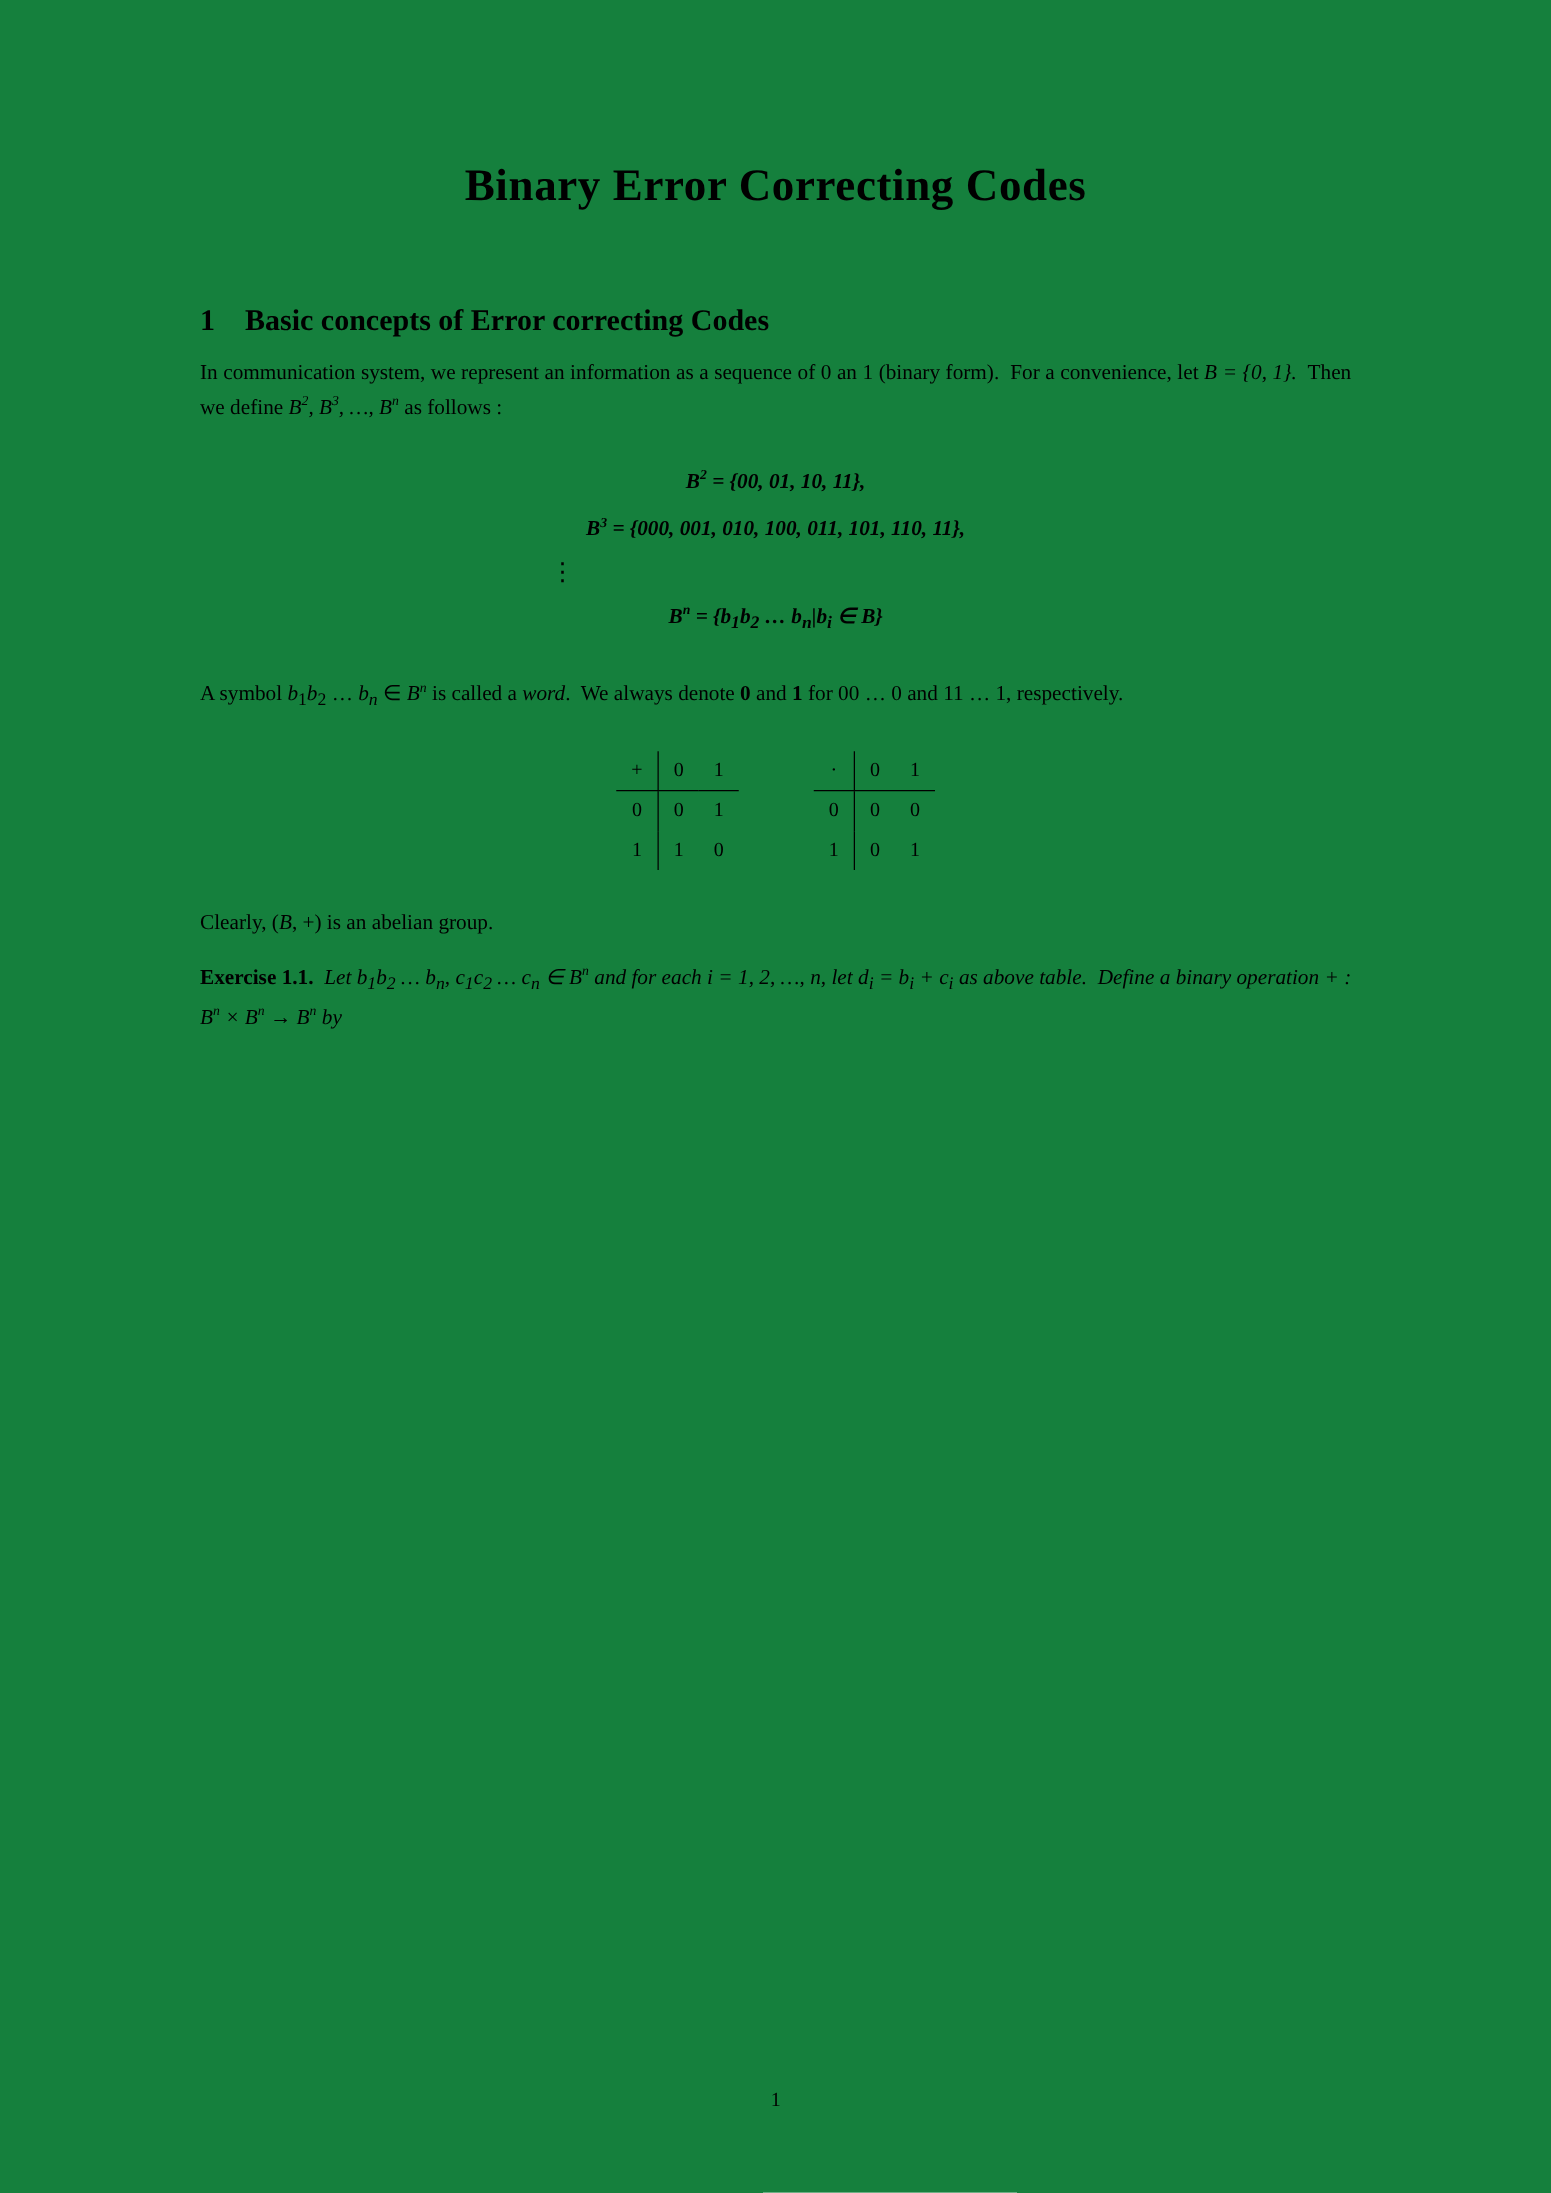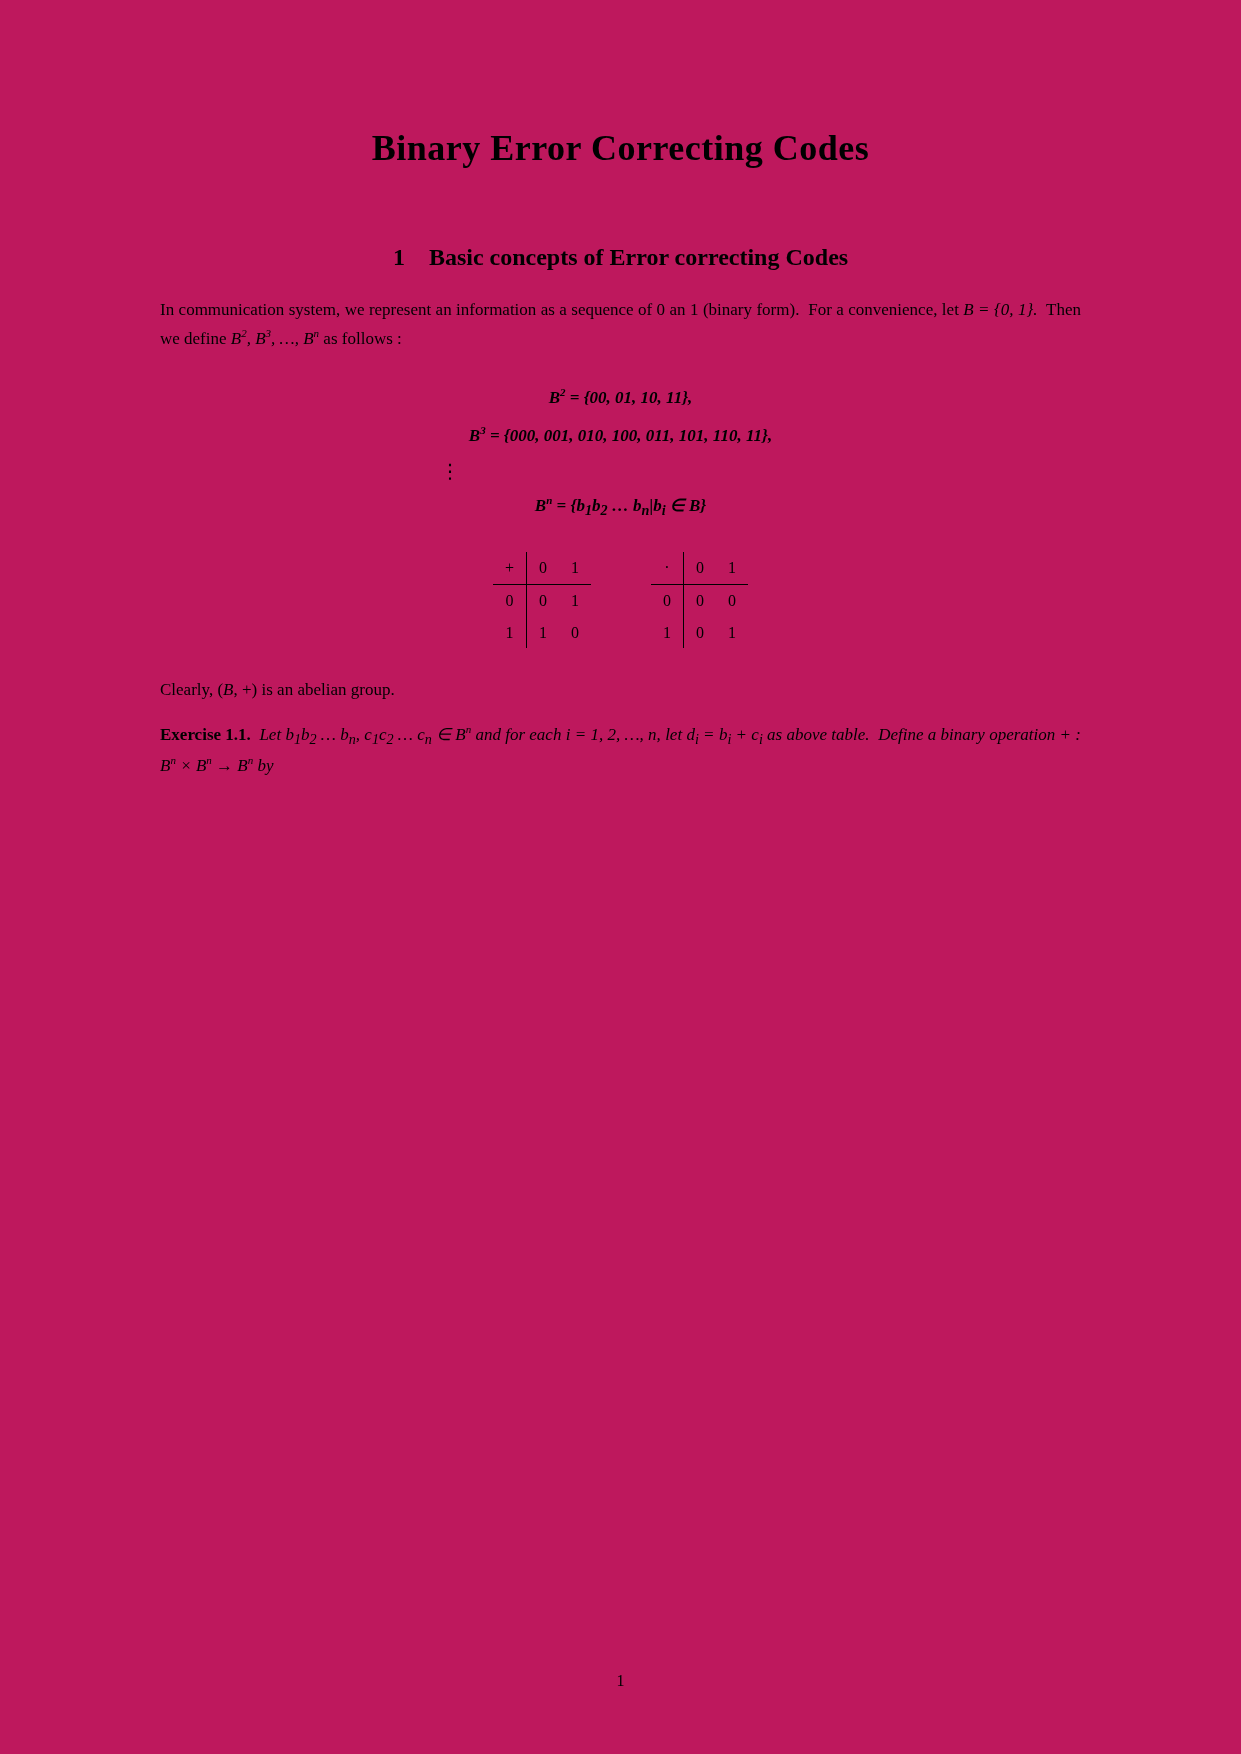--- a/index.html
+++ b/index.html
@@ -12,40 +12,39 @@
       background: #ffffff;
       color: #000000;
       font-family: "Computer Modern", "Latin Modern", Georgia, "Times New Roman", serif;
       font-size: 17px;
       line-height: 1.6;
     }
 
     .page {
       width: 1241px;
       min-height: 1754px;
-      background: #be185d;
+      background: #15803d;
       padding: 120px 160px 120px 160px;
       position: relative;
     }
 
     .page-title {
       text-align: center;
       font-size: 36px;
       font-weight: bold;
       margin-bottom: 60px;
       font-family: "Computer Modern", "Latin Modern", Georgia, "Times New Roman", serif;
       letter-spacing: 0.5px;
     }
 
     .section-heading {
       font-size: 24px;
       font-weight: bold;
-      margin-bottom: 20px;
+      margin-bottom: 8px;
       font-family: "Computer Modern", "Latin Modern", Georgia, "Times New Roman", serif;
-      text-align: center;
     }
 
     .section-number {
       margin-right: 18px;
     }
 
     .paragraph {
       margin-bottom: 16px;
       text-align: justify;
       line-height: 1.65;
@@ -159,20 +158,24 @@
     </span>
     <span class="math-line">
       <i>B</i><sup>3</sup> = {000, 001, 010, 100, 011, 101, 110, 11},
     </span>
     <span class="vdots">⋮</span>
     <span class="math-line">
       <i>B<sup>n</sup></i> = {<i>b</i><sub>1</sub><i>b</i><sub>2</sub> … <i>b<sub>n</sub></i>|<i>b<sub>i</sub></i> ∈ <i>B</i>}
     </span>
   </div>
 
+  <p class="paragraph">
+    A symbol <i>b</i><sub>1</sub><i>b</i><sub>2</sub> … <i>b<sub>n</sub></i> ∈ <i>B<sup>n</sup></i> is called a <i>word</i>.&nbsp; We always denote <b>0</b> and <b>1</b> for
+    00 … 0 and 11 … 1, respectively.
+  </p>
 
 
   <div class="table-wrapper">
 
     <table class="op-table">
       <tbody>
           <tr class="header-row">
         <td class="op-cell">+</td>
         <td>0</td>
         <td>1</td>

